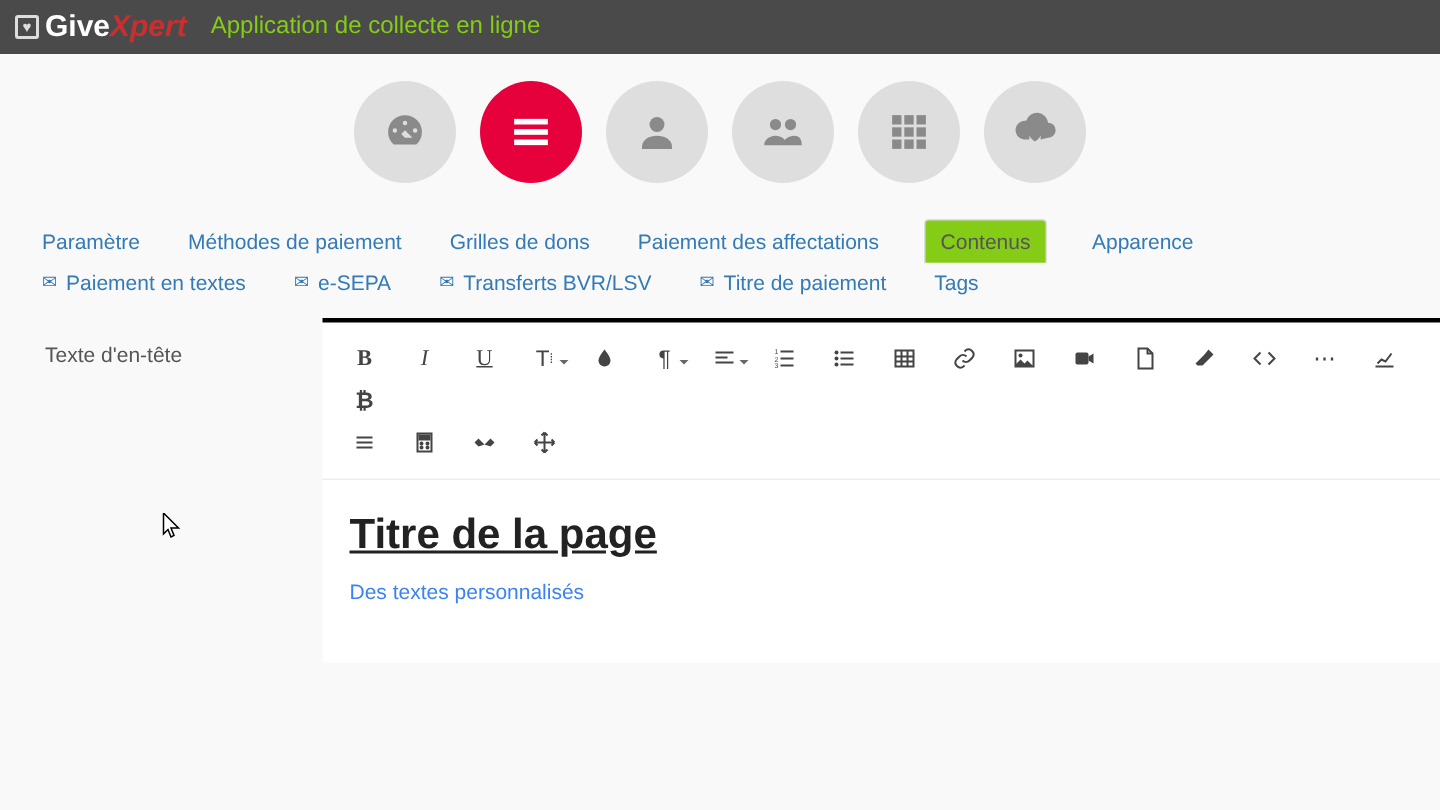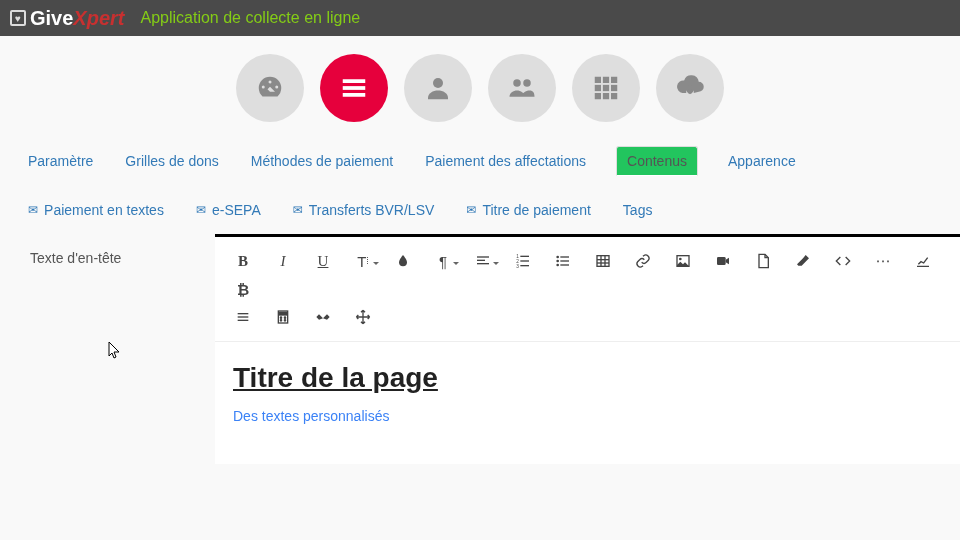--- a/index.html
+++ b/index.html
@@ -10,23 +10,23 @@
   .logo-mark { width: 16px; height: 16px; border: 2px solid #ddd; border-radius: 2px; display:inline-flex; align-items:center; justify-content:center; font-size:10px; color:#ddd; }
   .logo-text { font-weight: 600; font-size: 20px; color: #fff; }
   .logo-text .red { color: #c73030; font-style: italic; }
   .app-title { font-size: 16px; color: #84cc16; font-weight: 300; }
 
   .nav-row { display: flex; justify-content: center; gap: 16px; padding: 18px 0 24px; }
   .nav-circle { width: 68px; height: 68px; border-radius: 50%; background: #dedede; display: flex; align-items: center; justify-content: center; cursor: pointer; color: #8a8a8a; }
   .nav-circle.active { background: #e6003c; color: #fff; }
   .nav-circle svg { width: 30px; height: 30px; }
 
-  .tabs { display: flex; flex-wrap: wrap; gap: 22px 28px; padding: 0 26px 12px 26px; align-items: center; }
+  .tabs { display: flex; flex-wrap: wrap; gap: 0 28px; padding: 0 26px 12px 26px; align-items: center; }
   .tab { color: #337ab7; font-size: 14px; cursor: pointer; padding: 4px 2px; display:flex; align-items:center; gap:6px; white-space: nowrap; }
-  .tab.active { color: #555; border: 1px solid #ddd; border-bottom-color: #fff; padding: 6px 10px; border-radius: 3px 3px 0 0; background: #22c55e; }
+  .tab.active { color: #555; border: 1px solid #ddd; border-bottom-color: #fff; padding: 6px 10px; border-radius: 3px 3px 0 0; background: #84cc16; }
   .tab .env { font-size: 12px; }
 
   .content { padding: 0 0 0 30px; }
   .field-row { display: flex; align-items: flex-start; }
   .field-label { width: 185px; padding: 16px 14px 0 0; color: #555; font-size: 14px; }
   .editor { flex: 1; border-top: 3px solid #000; background: #fff; }
   .toolbar { display: flex; flex-wrap: wrap; align-items: center; padding: 10px 8px; border-bottom: 1px solid #eee; gap: 0; }
   .tbtn { width: 40px; height: 28px; display: flex; align-items: center; justify-content: center; color: #444; cursor: pointer; font-size: 15px; position: relative; }
   .tbtn.caret::after { content:""; position:absolute; right:4px; top:55%; border:3px solid transparent; border-top-color:#666; }
   .tbtn.bold { font-weight: 700; font-family: Georgia, serif; }
@@ -98,24 +98,24 @@
         <path d="M12 10v6m0 0l-2-2m2 2l2-2" stroke="currentColor" stroke-width="2" fill="none"></path>
       </svg>
   </div>
 </div>
 
 <div class="tabs">
   <div class="tab">
       <span>Paramètre</span>
     </div>
   <div class="tab">
+      <span>Méthodes de paiement</span>
+    </div>
+  <div class="tab">
       <span>Grilles de dons</span>
-    </div>
-  <div class="tab">
-      <span>Méthodes de paiement</span>
     </div>
   <div class="tab">
       <span>Paiement des affectations</span>
     </div>
   <div class="tab active">
       <span>Contenus</span>
     </div>
   <div class="tab">
       <span>Apparence</span>
     </div>

